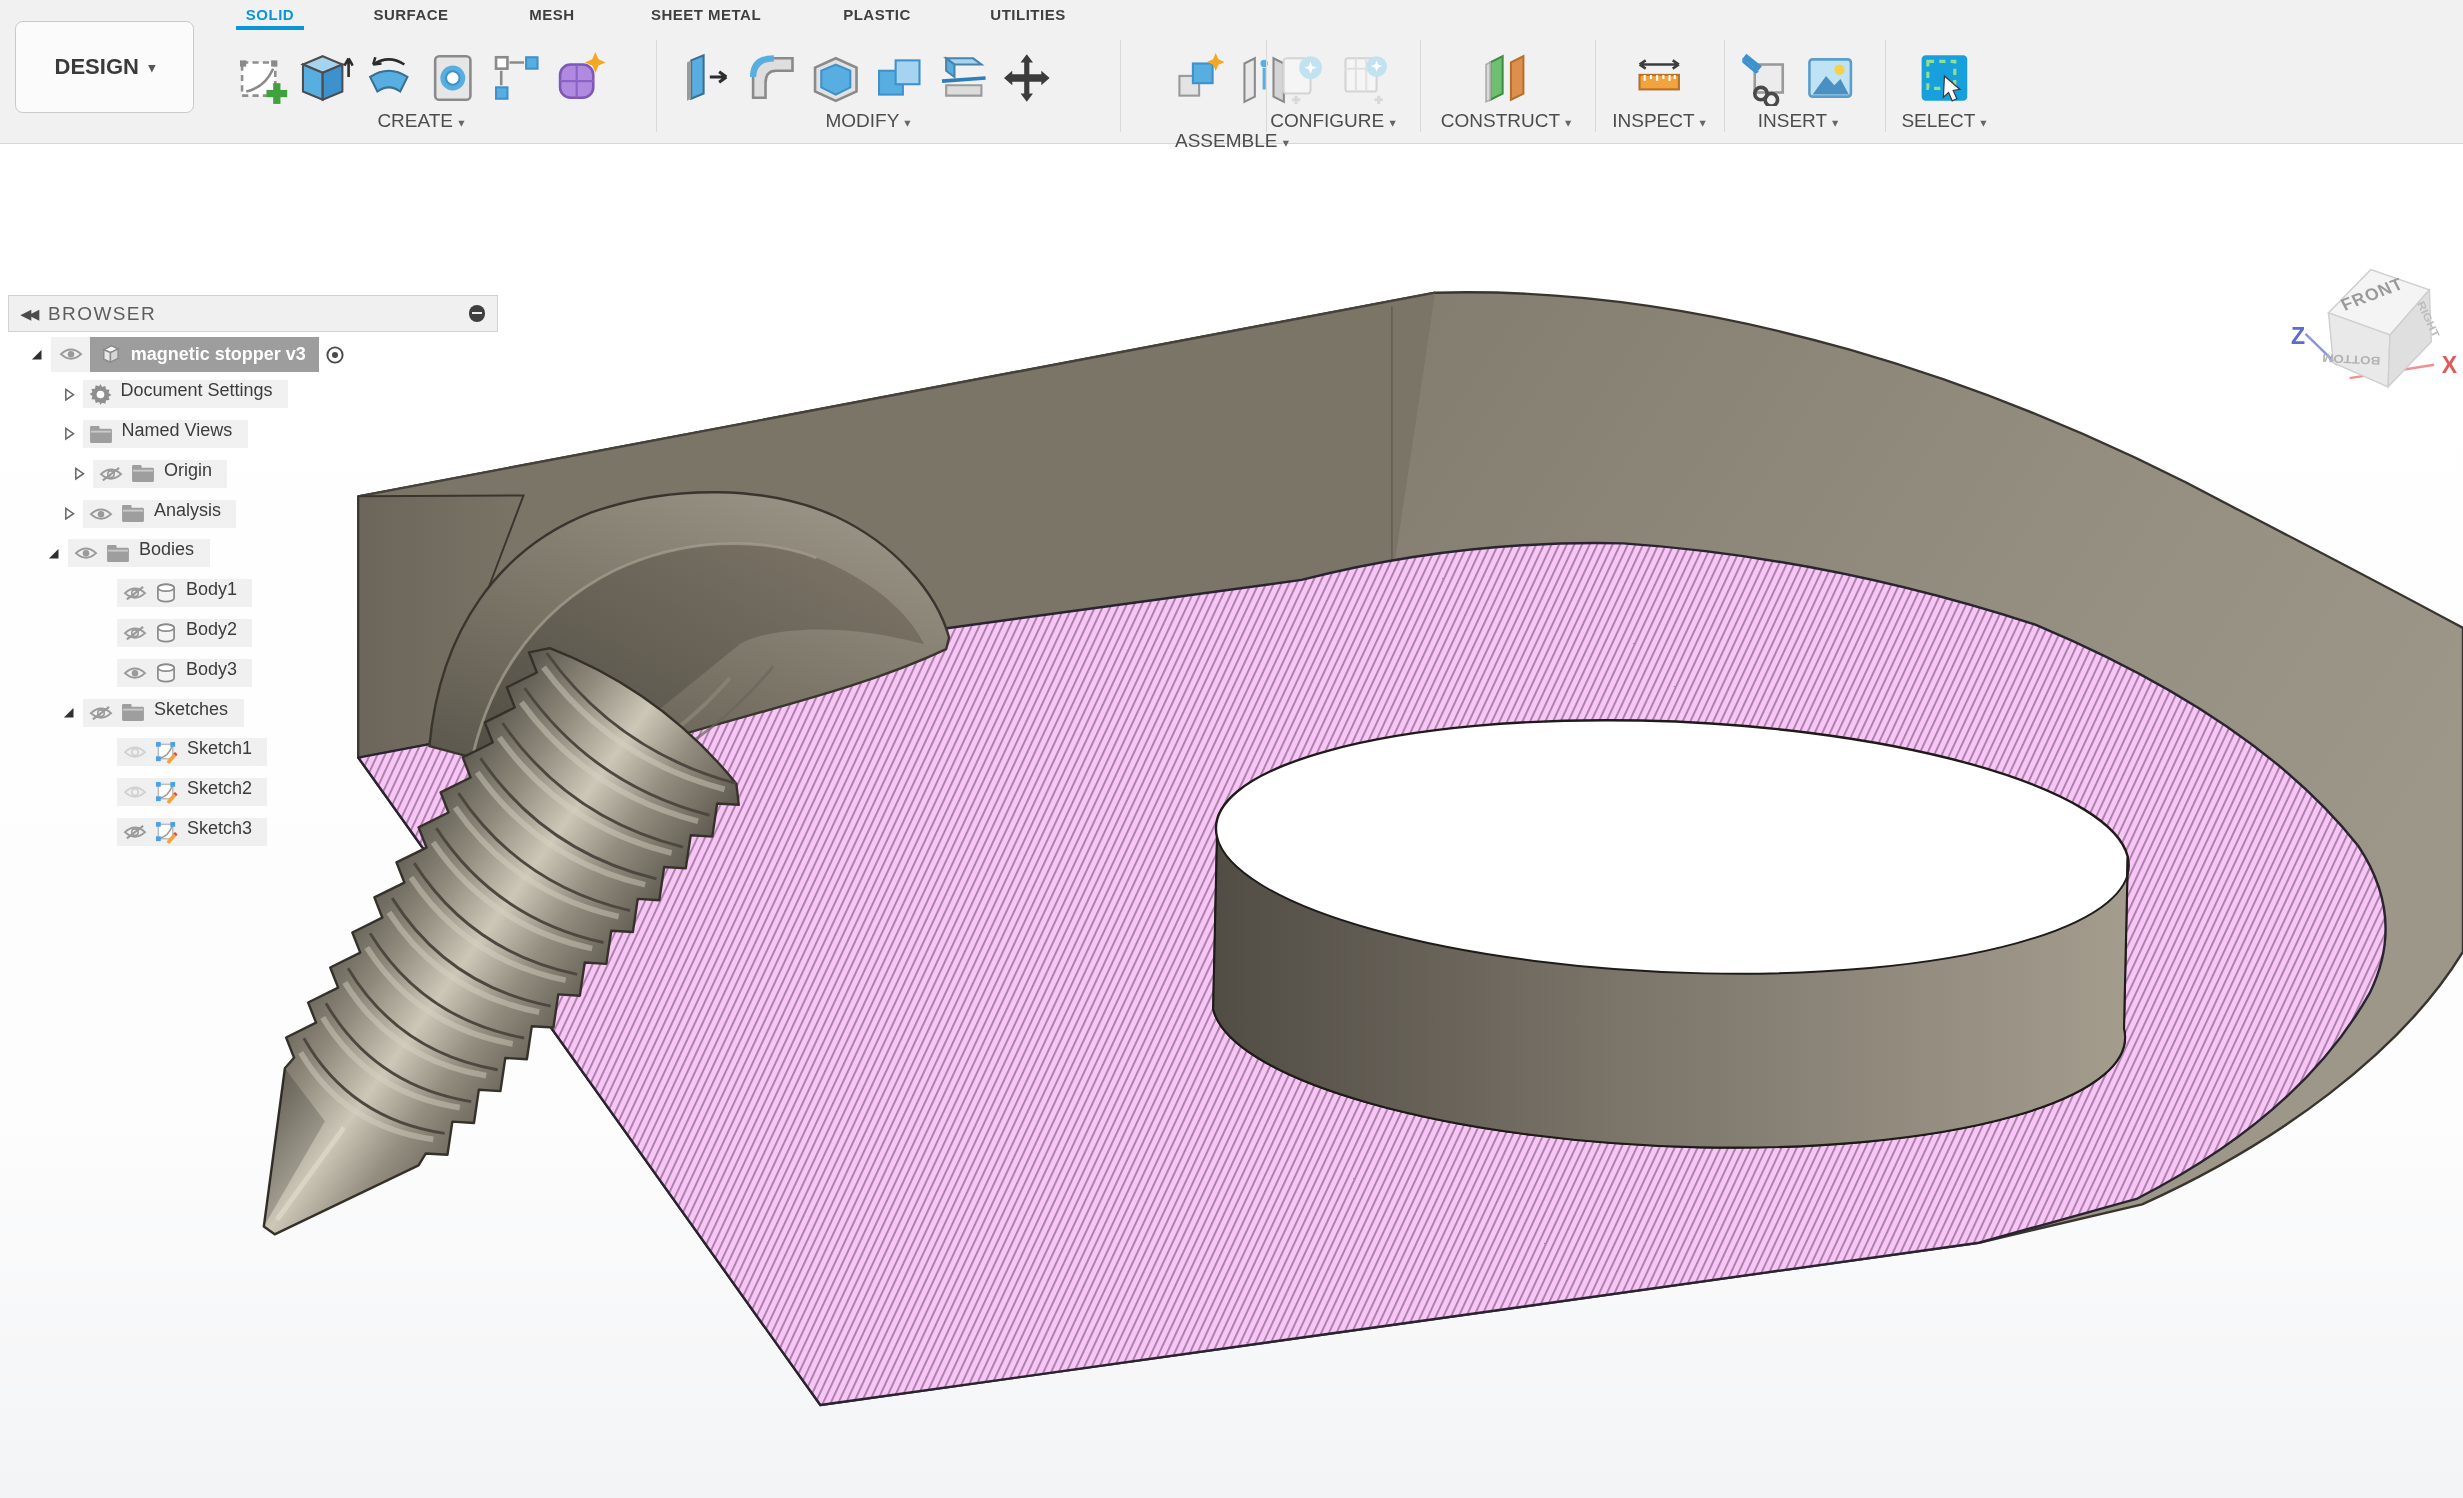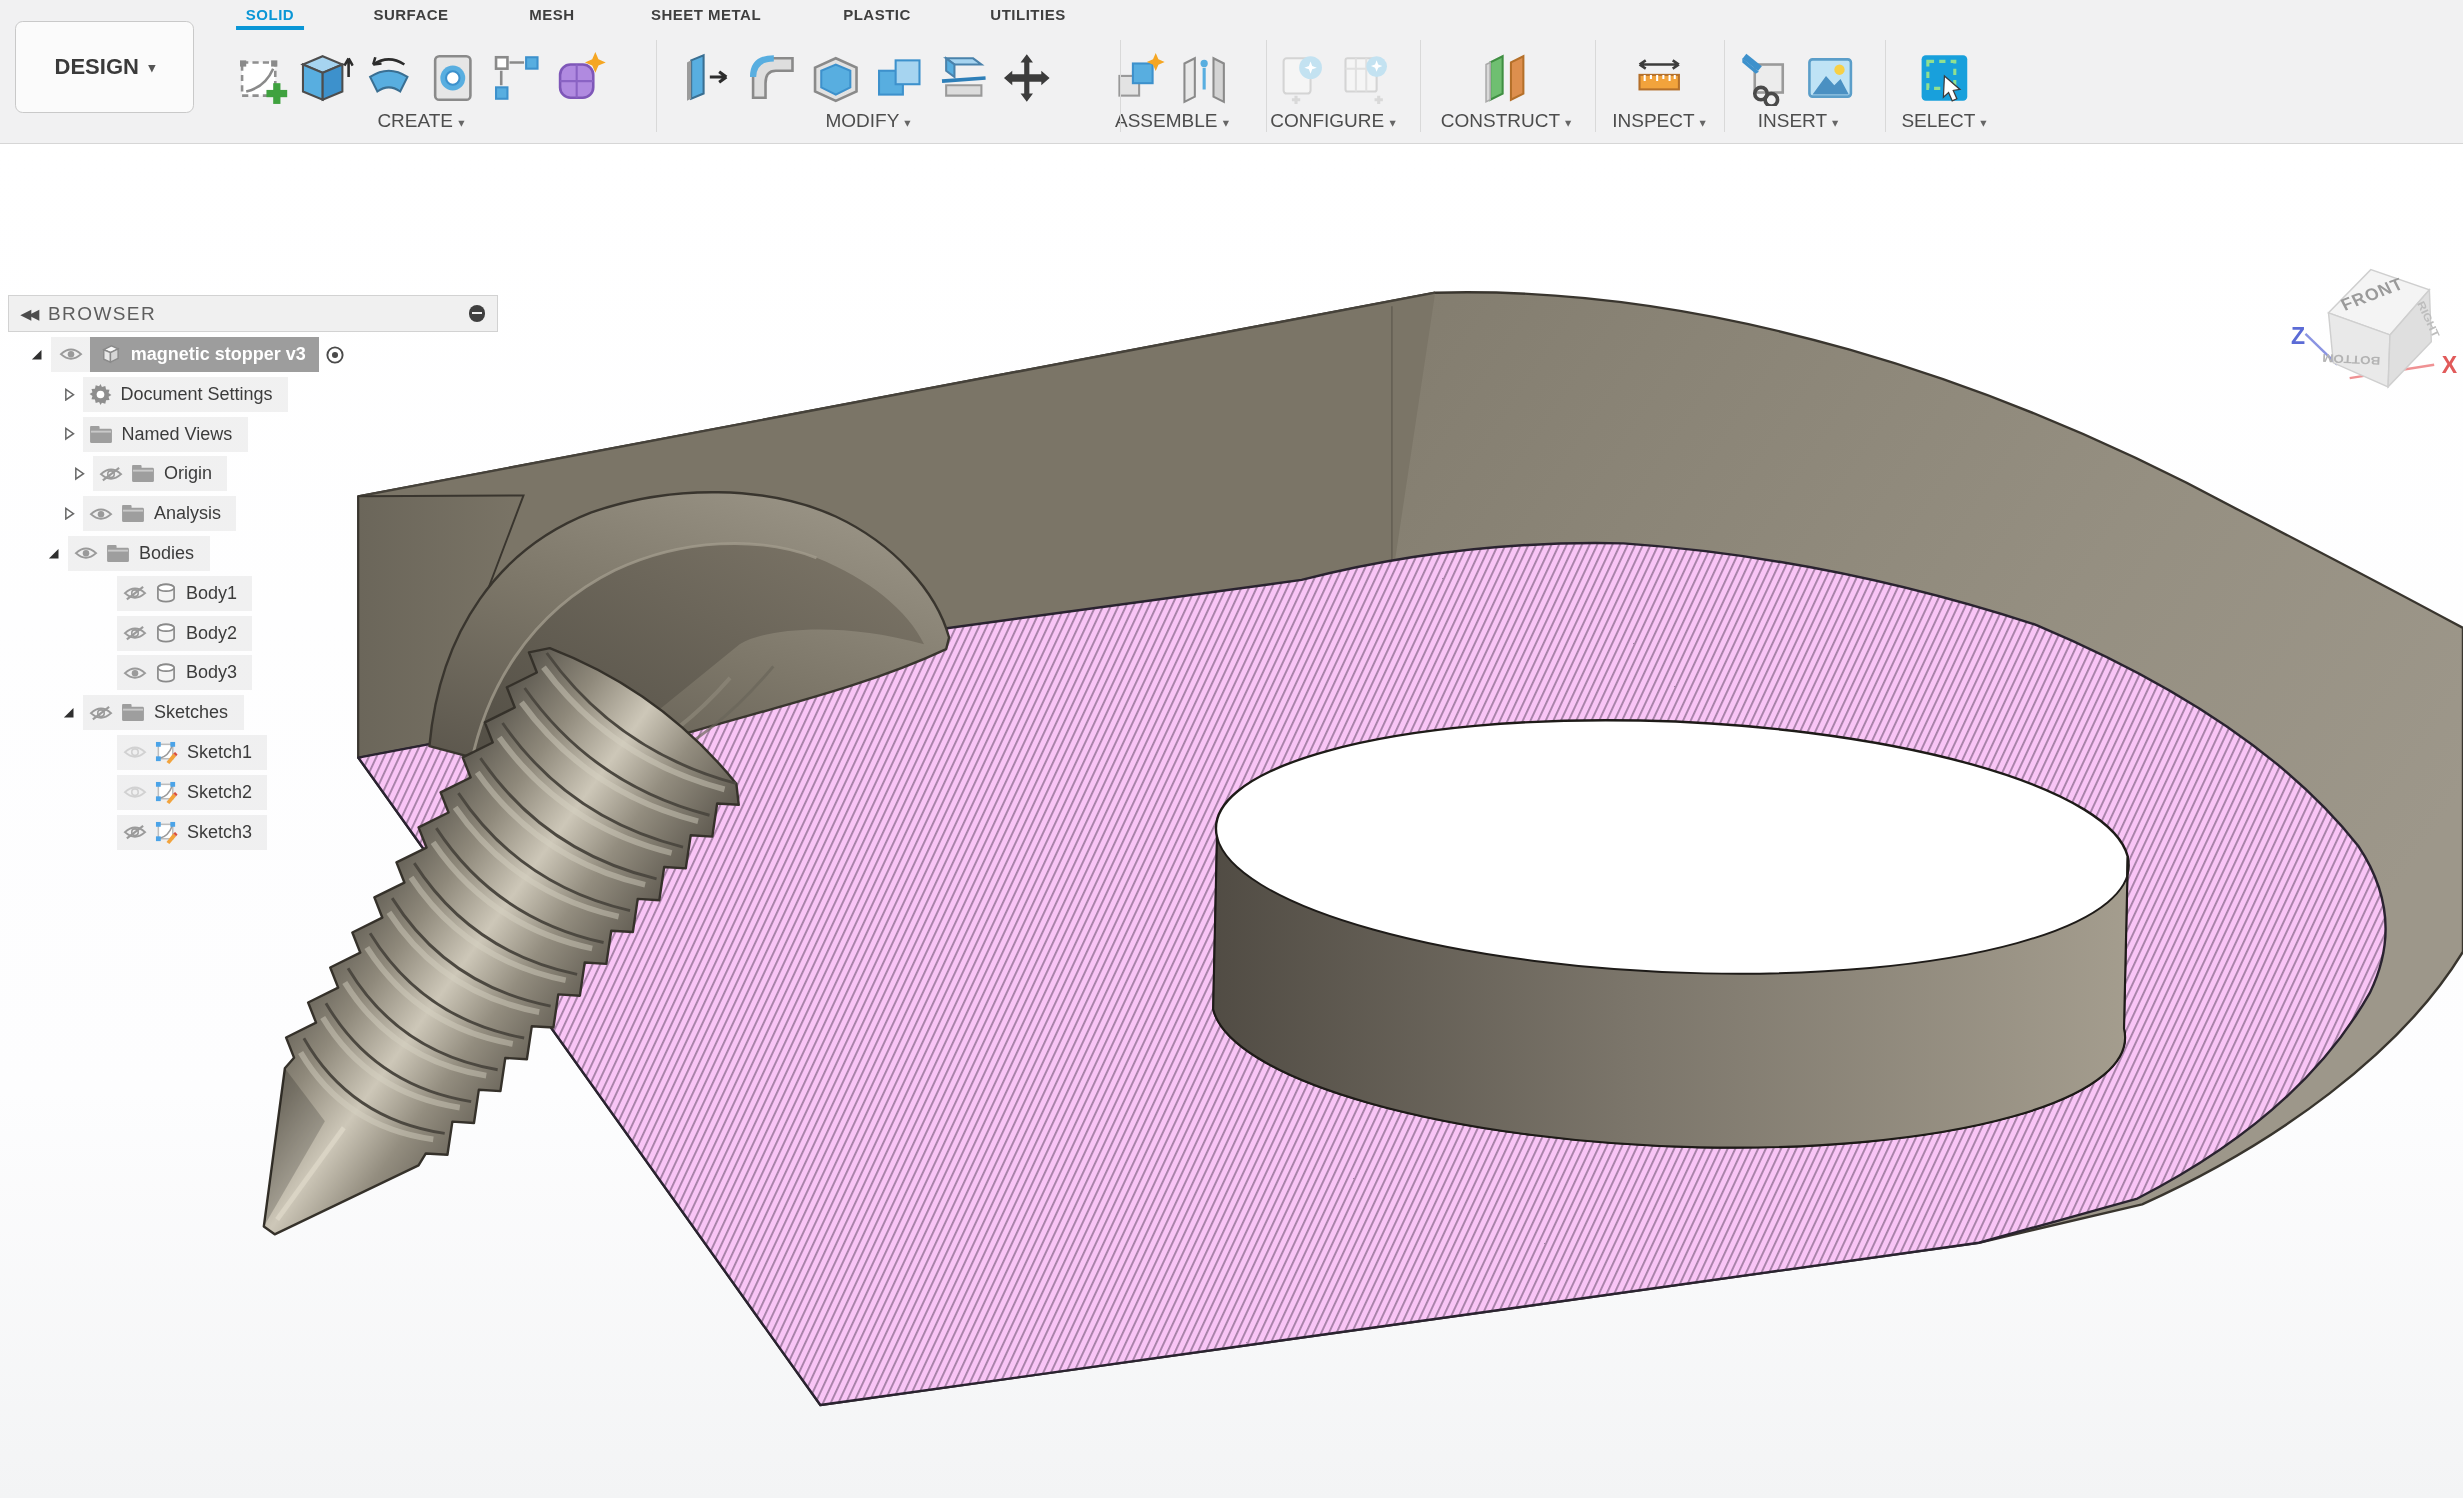--- a/index.html
+++ b/index.html
@@ -40,22 +40,22 @@
                     display:flex; align-items:center; padding:0 11.5px; }
   #browser-header .btitle { font-size:19px; color:#5e5e5e; letter-spacing:1.4px; margin-left:11.5px; flex:1; }
   #browser-header .collapse { font-size:14.4px; color:#4c4c4c; cursor:pointer; letter-spacing:-2.9px;}
   #browser-header .bmenu { width:16.3px; height:16.3px; border-radius:50%; background:#3f3f3f;
                            position:relative; cursor:pointer; }
   #browser-header .bmenu::after { content:""; position:absolute; left:2.9px; right:2.9px; top:6.7px;
                                   height:2.4px; background:#f0f0f0; }
   #tree { position:absolute; left:0; top:42px; width:519px; }
   .trow { height:35px; margin-bottom:4.8px; display:flex; align-items:center; }
   .texp { width:14.4px; display:flex; justify-content:center; margin-right:7.7px; flex:none; cursor:pointer;}
-  .rowbg { display:flex; align-items:center; background:rgba(0,0,0,0.055);
-           height:35px; padding:0 15.4px 0 5.8px; gap:8.6px; }
+  .rowbg { display:flex; background:rgba(0,0,0,0.055);
+           height:28px; padding:0 15.4px 0 5.8px; gap:8.6px; }
   .tlabel { font-size:18px; color:#3c3c3c; white-space:nowrap; cursor:default; }
   .rootbox { display:flex; align-items:center; background:#9d9d9d; height:35px;
              padding:0 13.4px 0 7.7px; gap:9.6px; }
   .rootbox .tlabel { color:#fff; font-weight:700; }
   .preroot { background:rgba(0,0,0,0.055); height:35px; display:flex; align-items:center; padding:0 7.7px; }
   .ticon { display:flex; align-items:center; justify-content:center; }
 </style>
 </head>
 <body>
 
@@ -138,21 +138,21 @@
             <polygon points="10,8 18,14 18,26 10,20" fill="#58aee0" stroke="#4a82ab" stroke-width="2"></polygon>
             <line x1="6" y1="30" x2="48" y2="27" stroke="#2e7fb8" stroke-width="3.5"></line>
             <polygon points="10,34 44,34 44,44 10,44" fill="#dcdcdc" stroke="#9a9a9a" stroke-width="2"></polygon>
           </svg>
           <svg viewBox="0 0 54 54">
             <path d="M27,4 L33,12 H29.5 V23.5 H41 V20 L49,27 L41,34 V30.5 H29.5 V42 H33 L27,50 L21,42 H24.5 V30.5 H13 V34 L5,27 L13,20 V23.5 H24.5 V12 H21 Z" fill="#3c3c3c"></path>
           </svg>
         </div>
         <div class="glabel"><span>MODIFY</span> <span class="dn">▾</span></div>
       </div>
-      <div class="tgroup" style="left: 1172px;">
+      <div class="tgroup" style="left: 1232px; gap: 20px;">
         <div class="icons">
           <svg viewBox="0 0 54 54">
             <rect x="7" y="25" width="19" height="19" fill="#e3e3e3" stroke="#999" stroke-width="2"></rect>
             <rect x="20" y="13" width="19" height="19" fill="#58aee0" stroke="#3d91cc" stroke-width="2"></rect>
             <path d="M42,3 l2.6,6 6,2.6 -6,2.6 -2.6,6 -2.6,-6 -6,-2.6 6,-2.6 Z" fill="#f5a623"></path>
           </svg>
           <svg viewBox="0 0 54 54">
             <polygon points="8,13 18,8 18,45 8,50" fill="#e8e8e8" stroke="#8a8a8a" stroke-width="2"></polygon>
             <polygon points="36,8 46,13 46,50 36,45" fill="#d4d4d4" stroke="#8a8a8a" stroke-width="2"></polygon>
             <circle cx="27" cy="13" r="3.5" fill="#58aee0"></circle>

